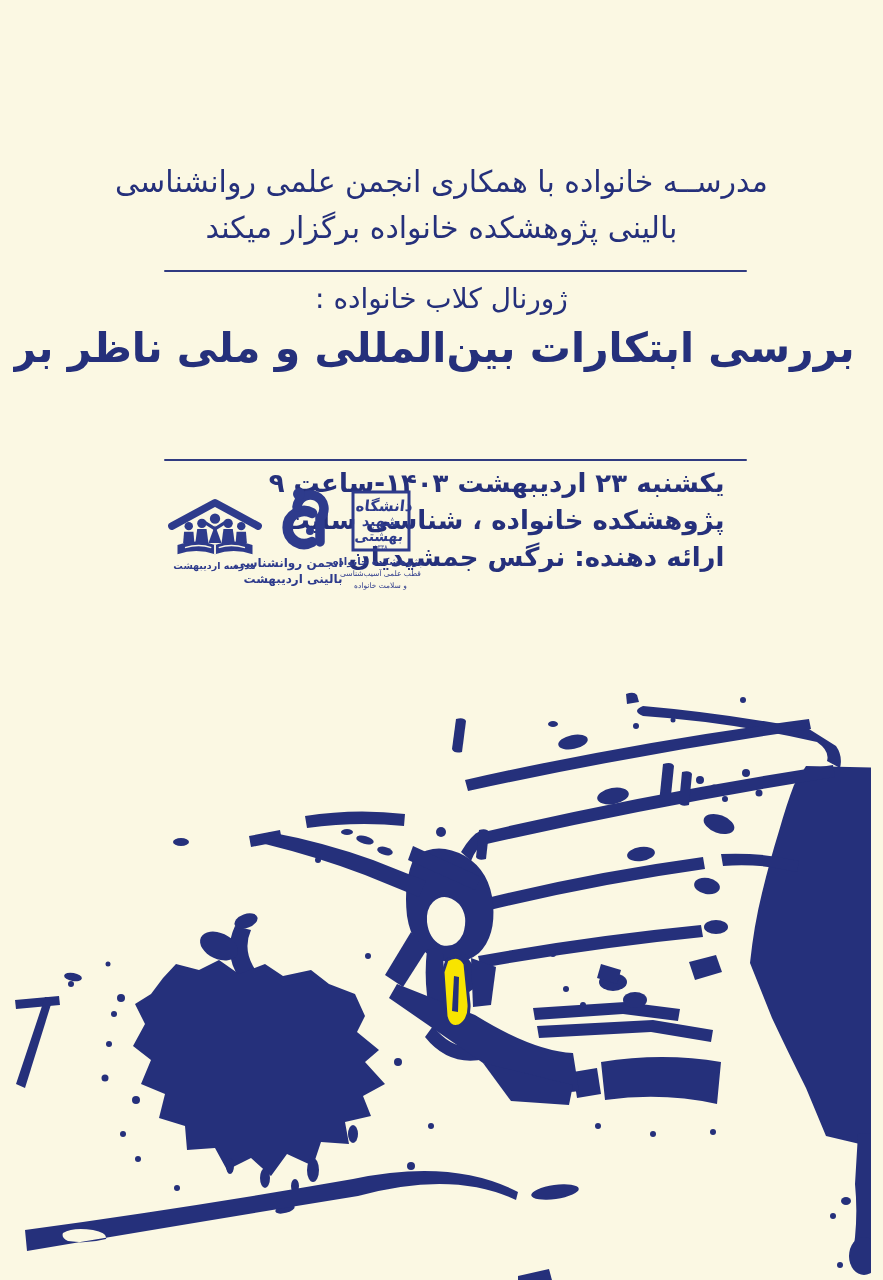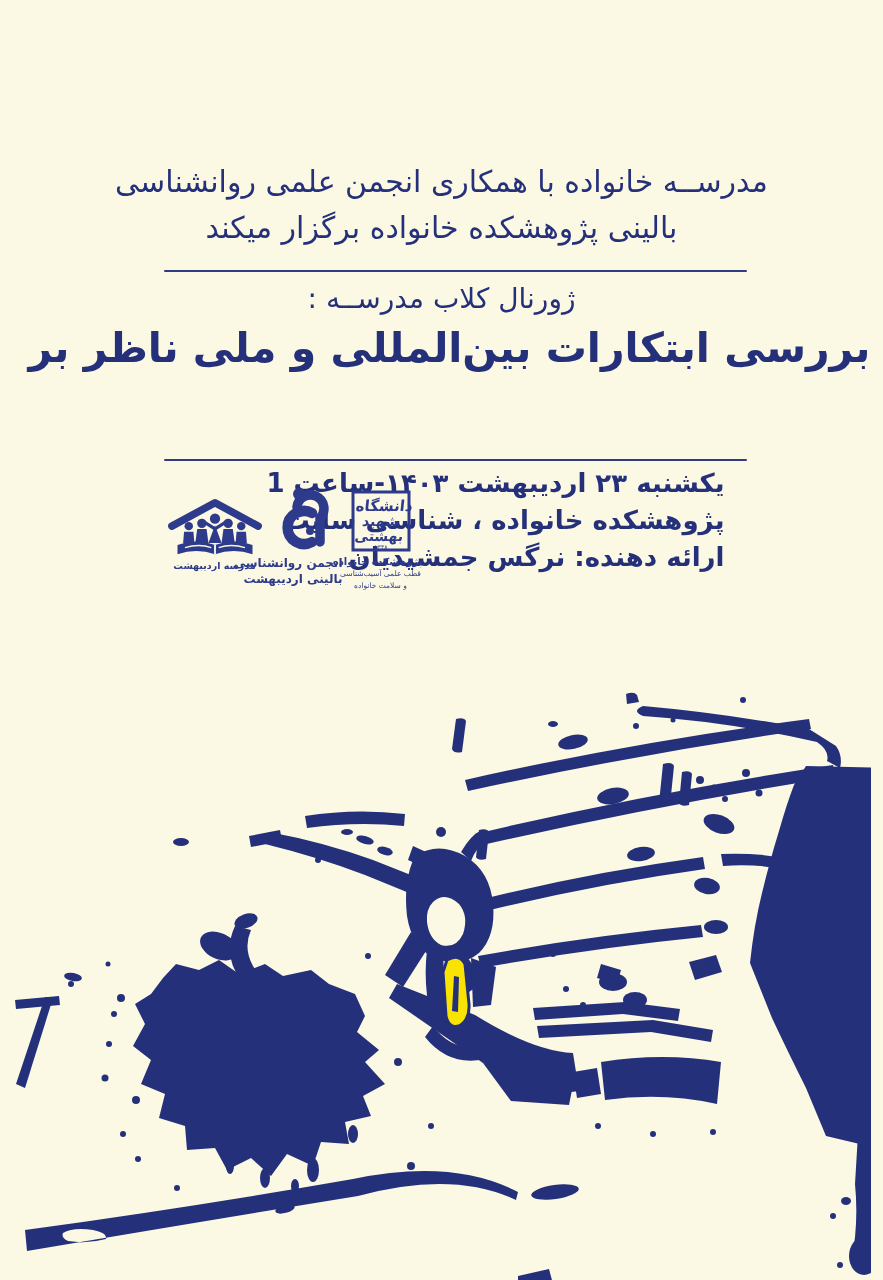--- a/index.html
+++ b/index.html
@@ -30,21 +30,21 @@
     background:var(--ink);opacity:.95;border-radius:1px;
   }
   .sep-1{top:266px;}
   .sep-2{top:455px;}
   .kicker{
     position:absolute;top:278px;left:0;right:0;
     text-align:center;font-size:28px;
   }
   .title-block{
     position:absolute;top:315px;left:0;right:0;
-    text-align:right;font-weight:bold;font-size:41px;line-height:58px;
+    text-align:left;font-weight:bold;font-size:41px;line-height:58px;
     letter-spacing:-1px;
   }
   .details-block{
     position:absolute;top:461px;right:146px;
     text-align:right;font-weight:bold;font-size:26px;line-height:37px;
   }
   .logo{position:absolute;text-align:center;color:var(--logo);}
   .logo svg{display:block;margin:0 auto;}
   .logo .cap{font-weight:bold;}
   .logo-school{left:152px;top:494px;width:100px;}
@@ -64,30 +64,30 @@
 
 <div class="poster">
 
   <div class="header-block">
     <div class="line">مدرســه خانواده با همکاری انجمن علمی روانشناسی</div>
     <div class="line">بالینی پژوهشکده خانواده برگزار میکند</div>
   </div>
 
   <div class="sep sep-1"></div>
 
-  <div class="kicker line">ژورنال کلاب مدرســه :</div>
+  <div class="kicker line">ژورنال کلاب خانواده :</div>
 
   <div class="title-block">
     <div class="line">بررسی ابتکارات بین‌المللی و ملی ناظر بر</div>
   </div>
 
   <div class="sep sep-2"></div>
 
   <div class="details-block">
-    <div class="line">یکشنبه ۲۳ اردیبهشت ۱۴۰۳-ساعت 1</div>
+    <div class="line">یکشنبه ۲۳ اردیبهشت ۱۴۰۳-ساعت ۹</div>
     <div class="line">پژوهشکده خانواده ، شناسی سایت</div>
     <div class="line">ارائه دهنده: نرگس جمشیدیان</div>
   </div>
 
   <div class="logo logo-school">
     <span>
       <svg width="94" height="60" viewBox="0 0 100 64">
         <g fill="none" stroke="currentColor" stroke-width="8" stroke-linecap="round" stroke-linejoin="round">
           <path d="M4 30 L50 5 L96 30"></path>
         </g>

